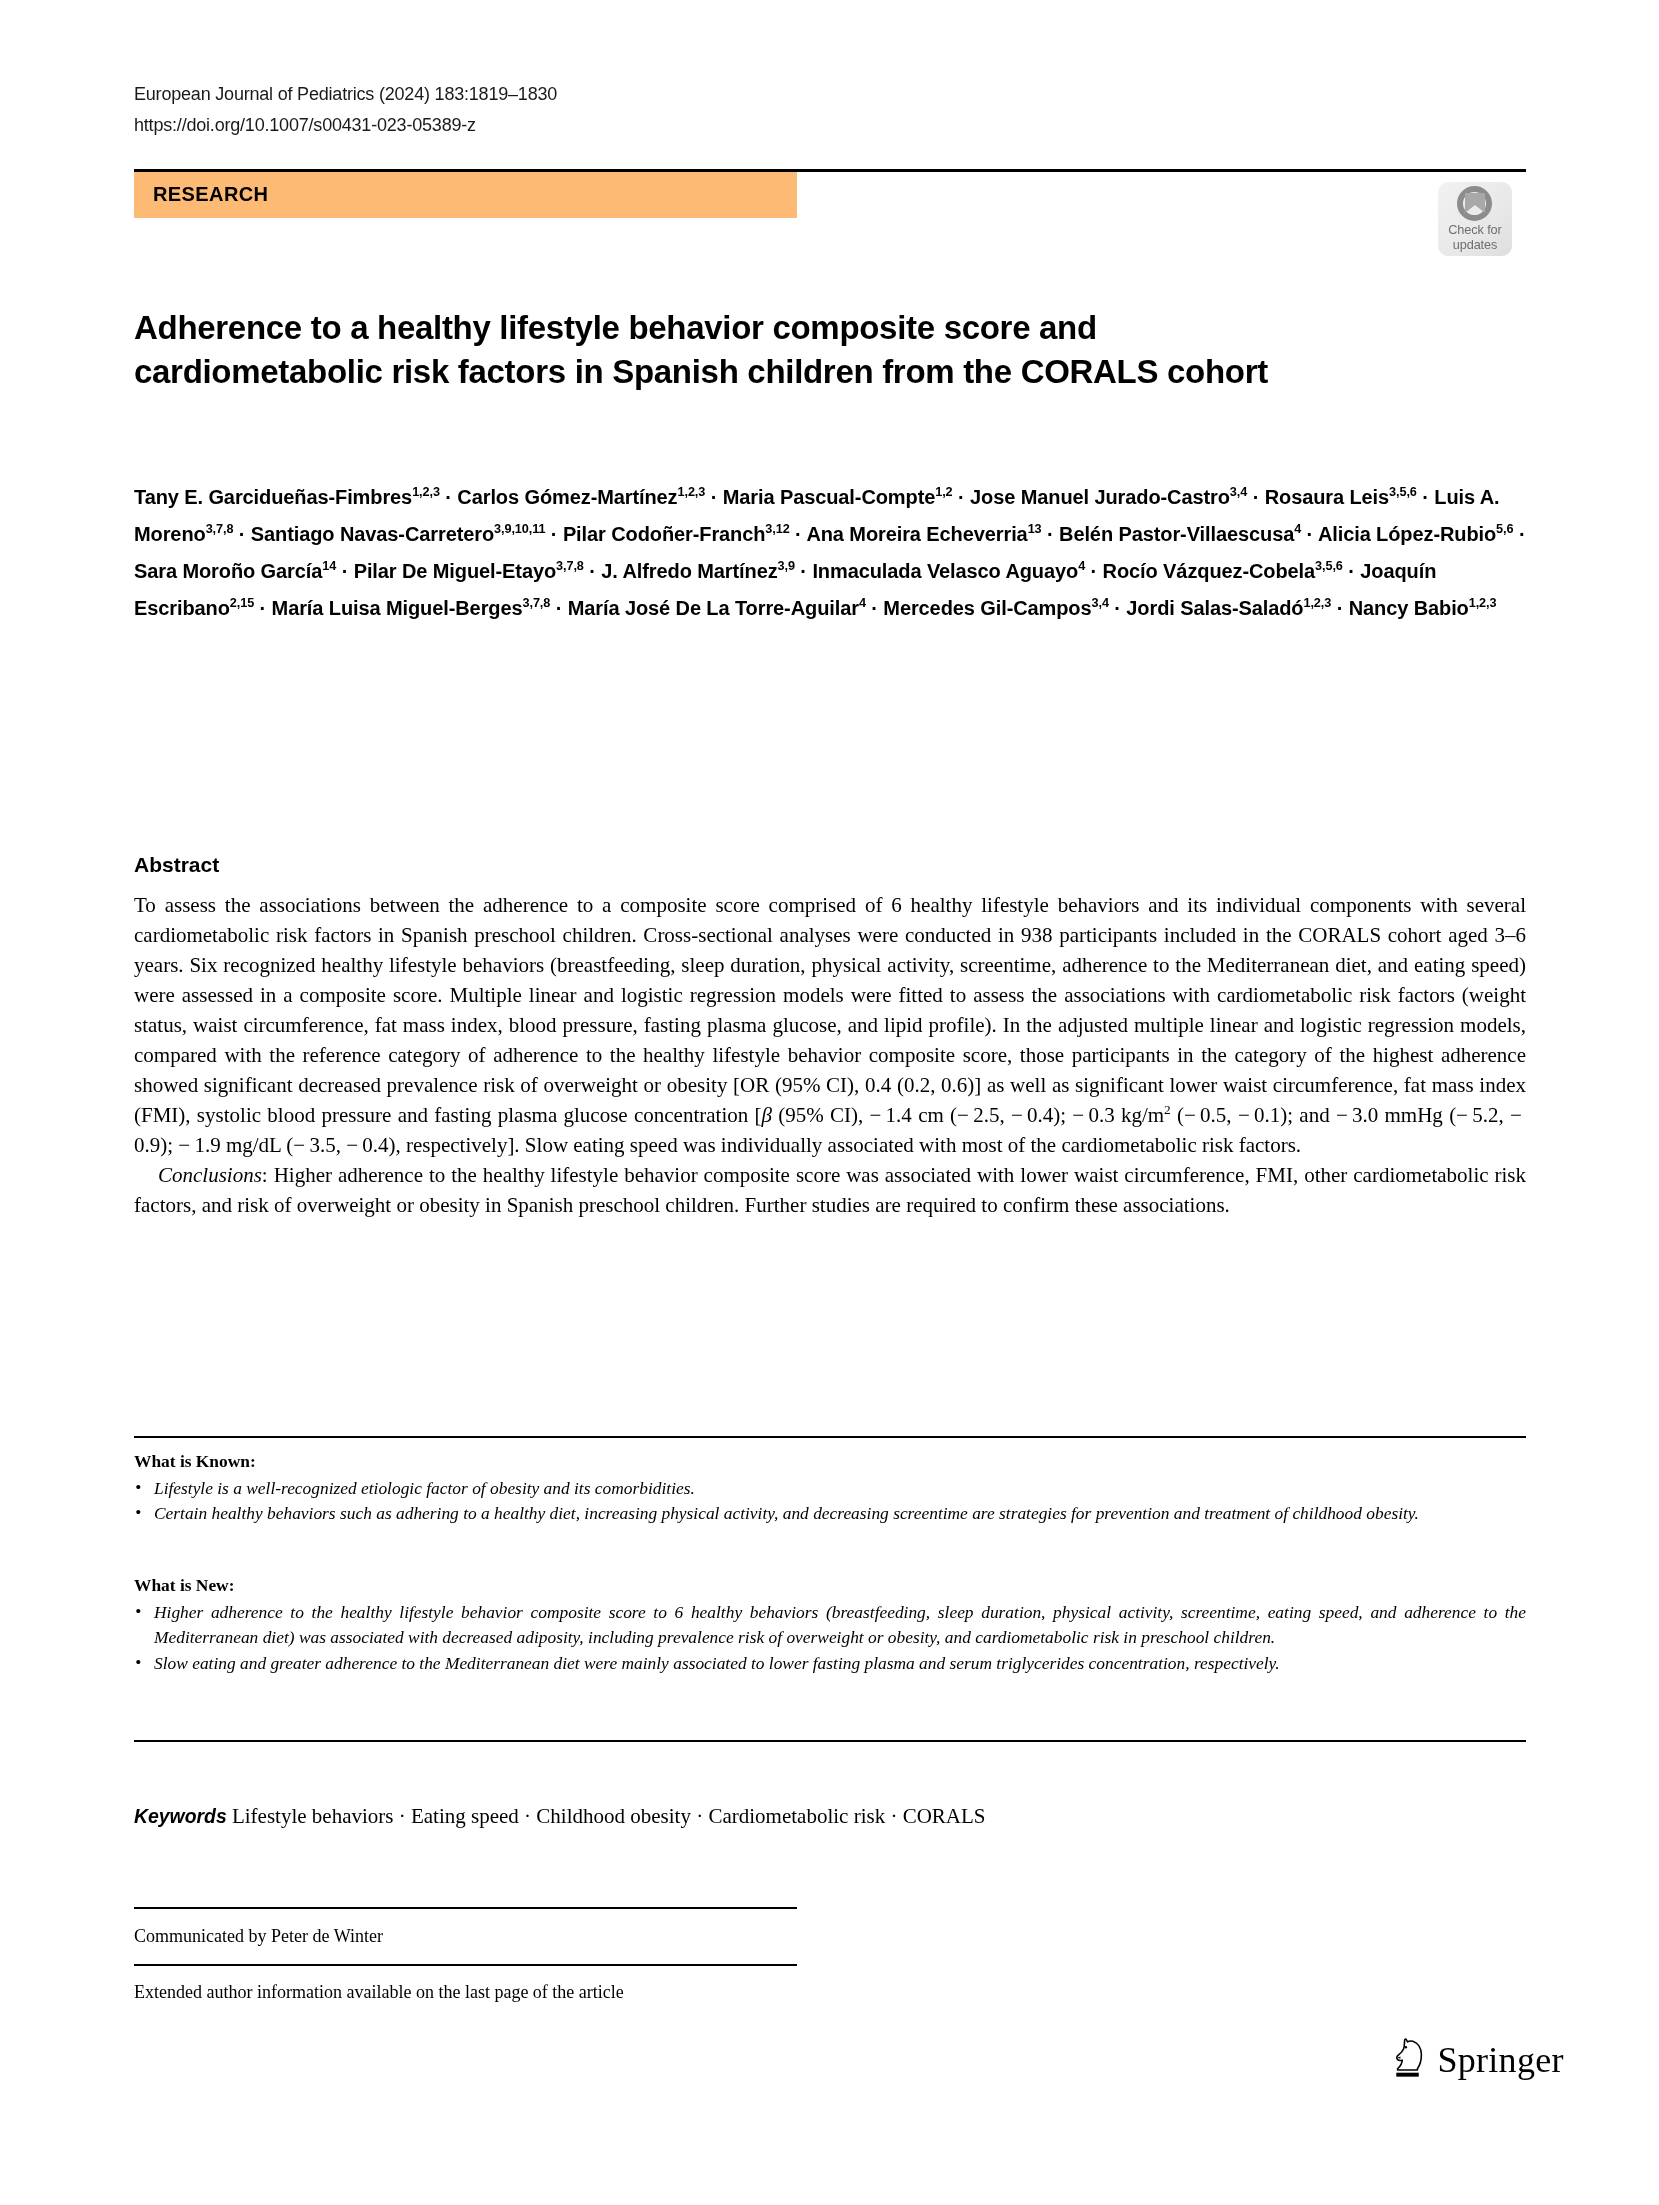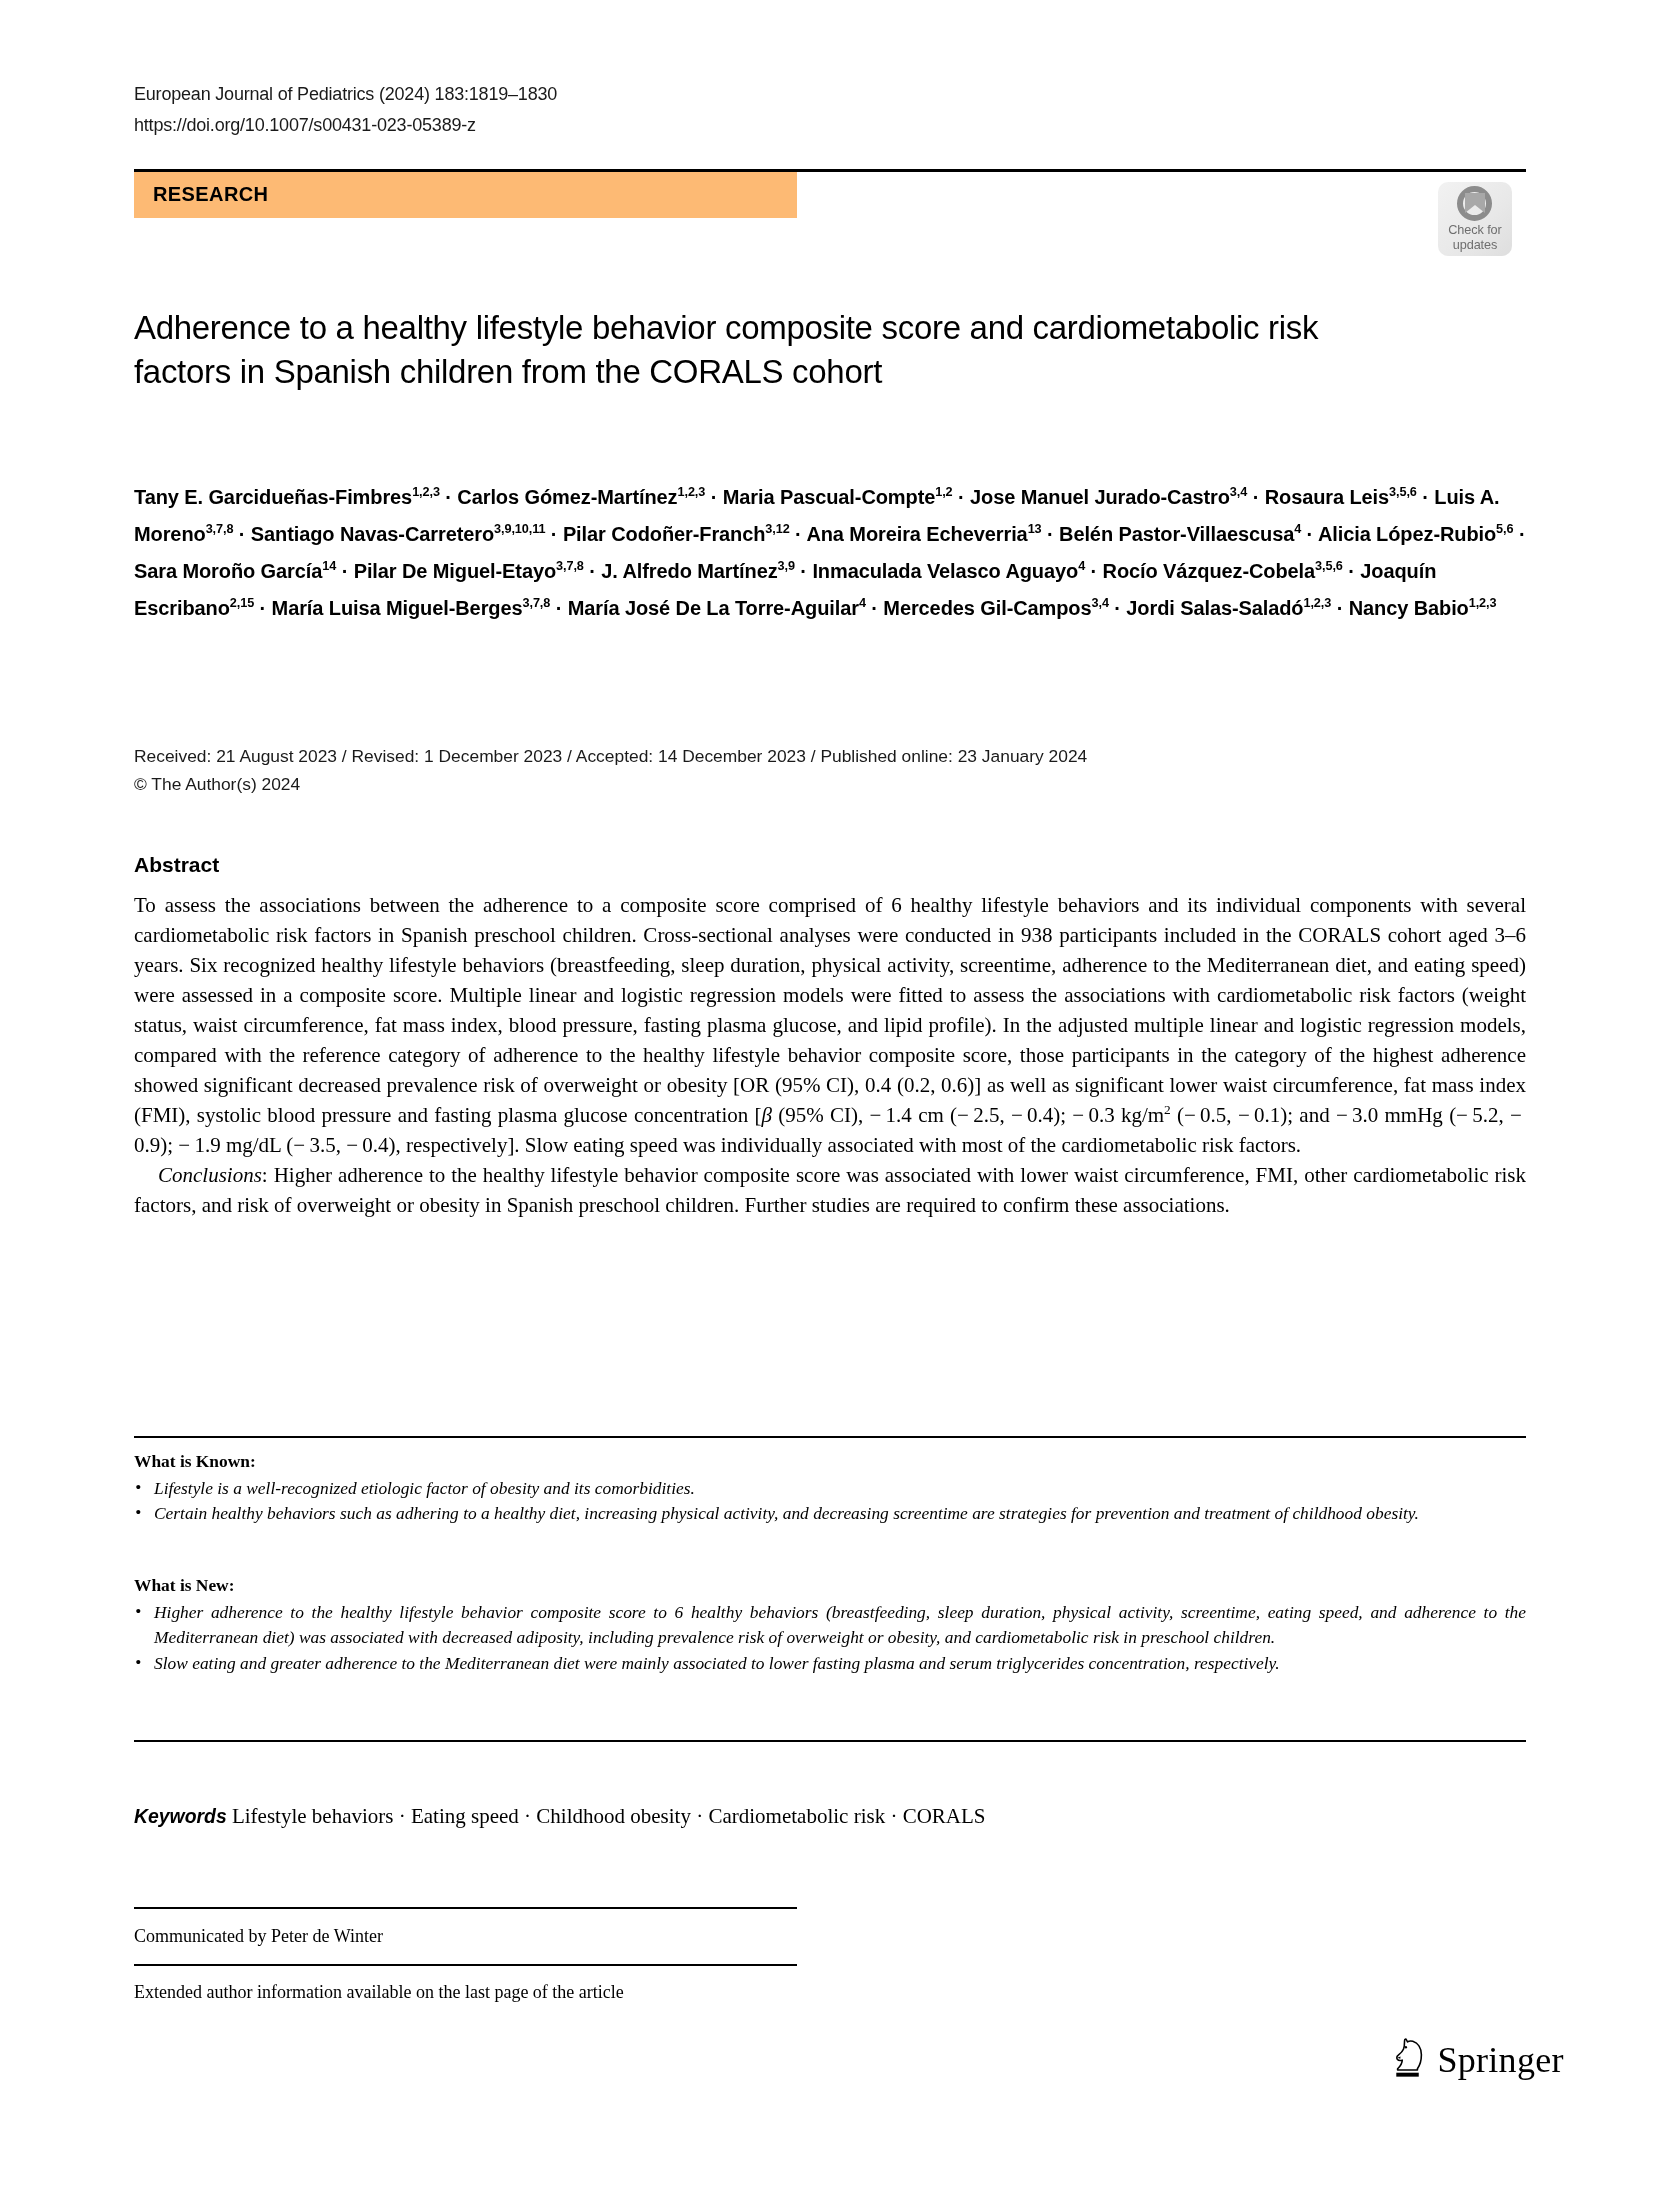--- a/index.html
+++ b/index.html
@@ -102,21 +102,21 @@
   .crossmark .cm-l1 { top: 41px; }
   .crossmark .cm-l2 { top: 56px; }
 
   
   .title {
     position: absolute;
     left: 134px;
     top: 284px;
     width: 1218px;
     font-family: "Liberation Sans", sans-serif;
-    font-weight: normal;
+    font-weight: bold;
     font-size: 33px;
     line-height: 44px;
     letter-spacing: -0.3px;
     color: #000;
   }
 
   
   .authors {
     position: absolute;
     left: 134px;
@@ -294,24 +294,20 @@
   <div class="crossmark">
     <div class="ring"></div>
     <div class="cm-l1">Check for</div>
     <div class="cm-l2">updates</div>
   </div>
 
   <h1 class="title">Adherence to a healthy lifestyle behavior composite score and cardiometabolic risk factors in Spanish children from the CORALS cohort</h1>
 
   <div class="authors" id="author-list"><span>Tany E. Garcidueñas-Fimbres</span><sup>1,2,3</sup><span class="dot"> · </span><span>Carlos Gómez-Martínez</span><sup>1,2,3</sup><span class="dot"> · </span><span>Maria Pascual-Compte</span><sup>1,2</sup><span class="dot"> · </span><span>Jose Manuel Jurado-Castro</span><sup>3,4</sup><span class="dot"> · </span><span>Rosaura Leis</span><sup>3,5,6</sup><span class="dot"> · </span><span>Luis A. Moreno</span><sup>3,7,8</sup><span class="dot"> · </span><span>Santiago Navas-Carretero</span><sup>3,9,10,11</sup><span class="dot"> · </span><span>Pilar Codoñer-Franch</span><sup>3,12</sup><span class="dot"> · </span><span>Ana Moreira Echeverria</span><sup>13</sup><span class="dot"> · </span><span>Belén Pastor-Villaescusa</span><sup>4</sup><span class="dot"> · </span><span>Alicia López-Rubio</span><sup>5,6</sup><span class="dot"> · </span><span>Sara Moroño García</span><sup>14</sup><span class="dot"> · </span><span>Pilar De Miguel-Etayo</span><sup>3,7,8</sup><span class="dot"> · </span><span>J. Alfredo Martínez</span><sup>3,9</sup><span class="dot"> · </span><span>Inmaculada Velasco Aguayo</span><sup>4</sup><span class="dot"> · </span><span>Rocío Vázquez-Cobela</span><sup>3,5,6</sup><span class="dot"> · </span><span>Joaquín Escribano</span><sup>2,15</sup><span class="dot"> · </span><span>María Luisa Miguel-Berges</span><sup>3,7,8</sup><span class="dot"> · </span><span>María José De La Torre-Aguilar</span><sup>4</sup><span class="dot"> · </span><span>Mercedes Gil-Campos</span><sup>3,4</sup><span class="dot"> · </span><span>Jordi Salas-Saladó</span><sup>1,2,3</sup><span class="dot"> · </span><span>Nancy Babio</span><sup>1,2,3</sup></div>
 
-  <div class="dates">
-    <div>Received: 21 August 2023 / Revised: 1 December 2023 / Accepted: 14 December 2023 / Published online: 23 January 2024</div>
-    <div>© The Author(s) 2024</div>
-  </div>
 
   <div class="abstract-head">Abstract</div>
   <div class="abstract-body">
     <p><span>To assess the associations between the adherence to a composite score comprised of 6 healthy lifestyle behaviors and its individual components with several cardiometabolic risk factors in Spanish preschool children. Cross-sectional analyses were conducted in 938 participants included in the CORALS cohort aged 3–6 years. Six recognized healthy lifestyle behaviors (breastfeeding, sleep duration, physical activity, screentime, adherence to the Mediterranean diet, and eating speed) were assessed in a composite score. Multiple linear and logistic regression models were fitted to assess the associations with cardiometabolic risk factors (weight status, waist circumference, fat mass index, blood pressure, fasting plasma glucose, and lipid profile). In the adjusted multiple linear and logistic regression models, compared with the reference category of adherence to the healthy lifestyle behavior composite score, those participants in the category of the highest adherence showed significant decreased prevalence risk of overweight or obesity [OR (95% CI), 0.4 (0.2, 0.6)] as well as significant lower waist circumference, fat mass index (FMI), systolic blood pressure and fasting plasma glucose concentration [</span><span class="ital">β</span><span> (95% CI), − 1.4 cm (− 2.5, − 0.4); − 0.3 kg/m</span><sup>2</sup><span> (− 0.5, − 0.1); and − 3.0 mmHg (− 5.2, − 0.9); − 1.9 mg/dL (− 3.5, − 0.4), respectively]. Slow eating speed was individually associated with most of the cardiometabolic risk factors.</span></p>
     <p class="concl"><span class="ital">Conclusions</span><span>: Higher adherence to the healthy lifestyle behavior composite score was associated with lower waist circumference, FMI, other cardiometabolic risk factors, and risk of overweight or obesity in Spanish preschool children. Further studies are required to confirm these associations.</span></p>
   </div>
 
   <div class="kp-rule top"></div>
 
   <div class="kp known">

